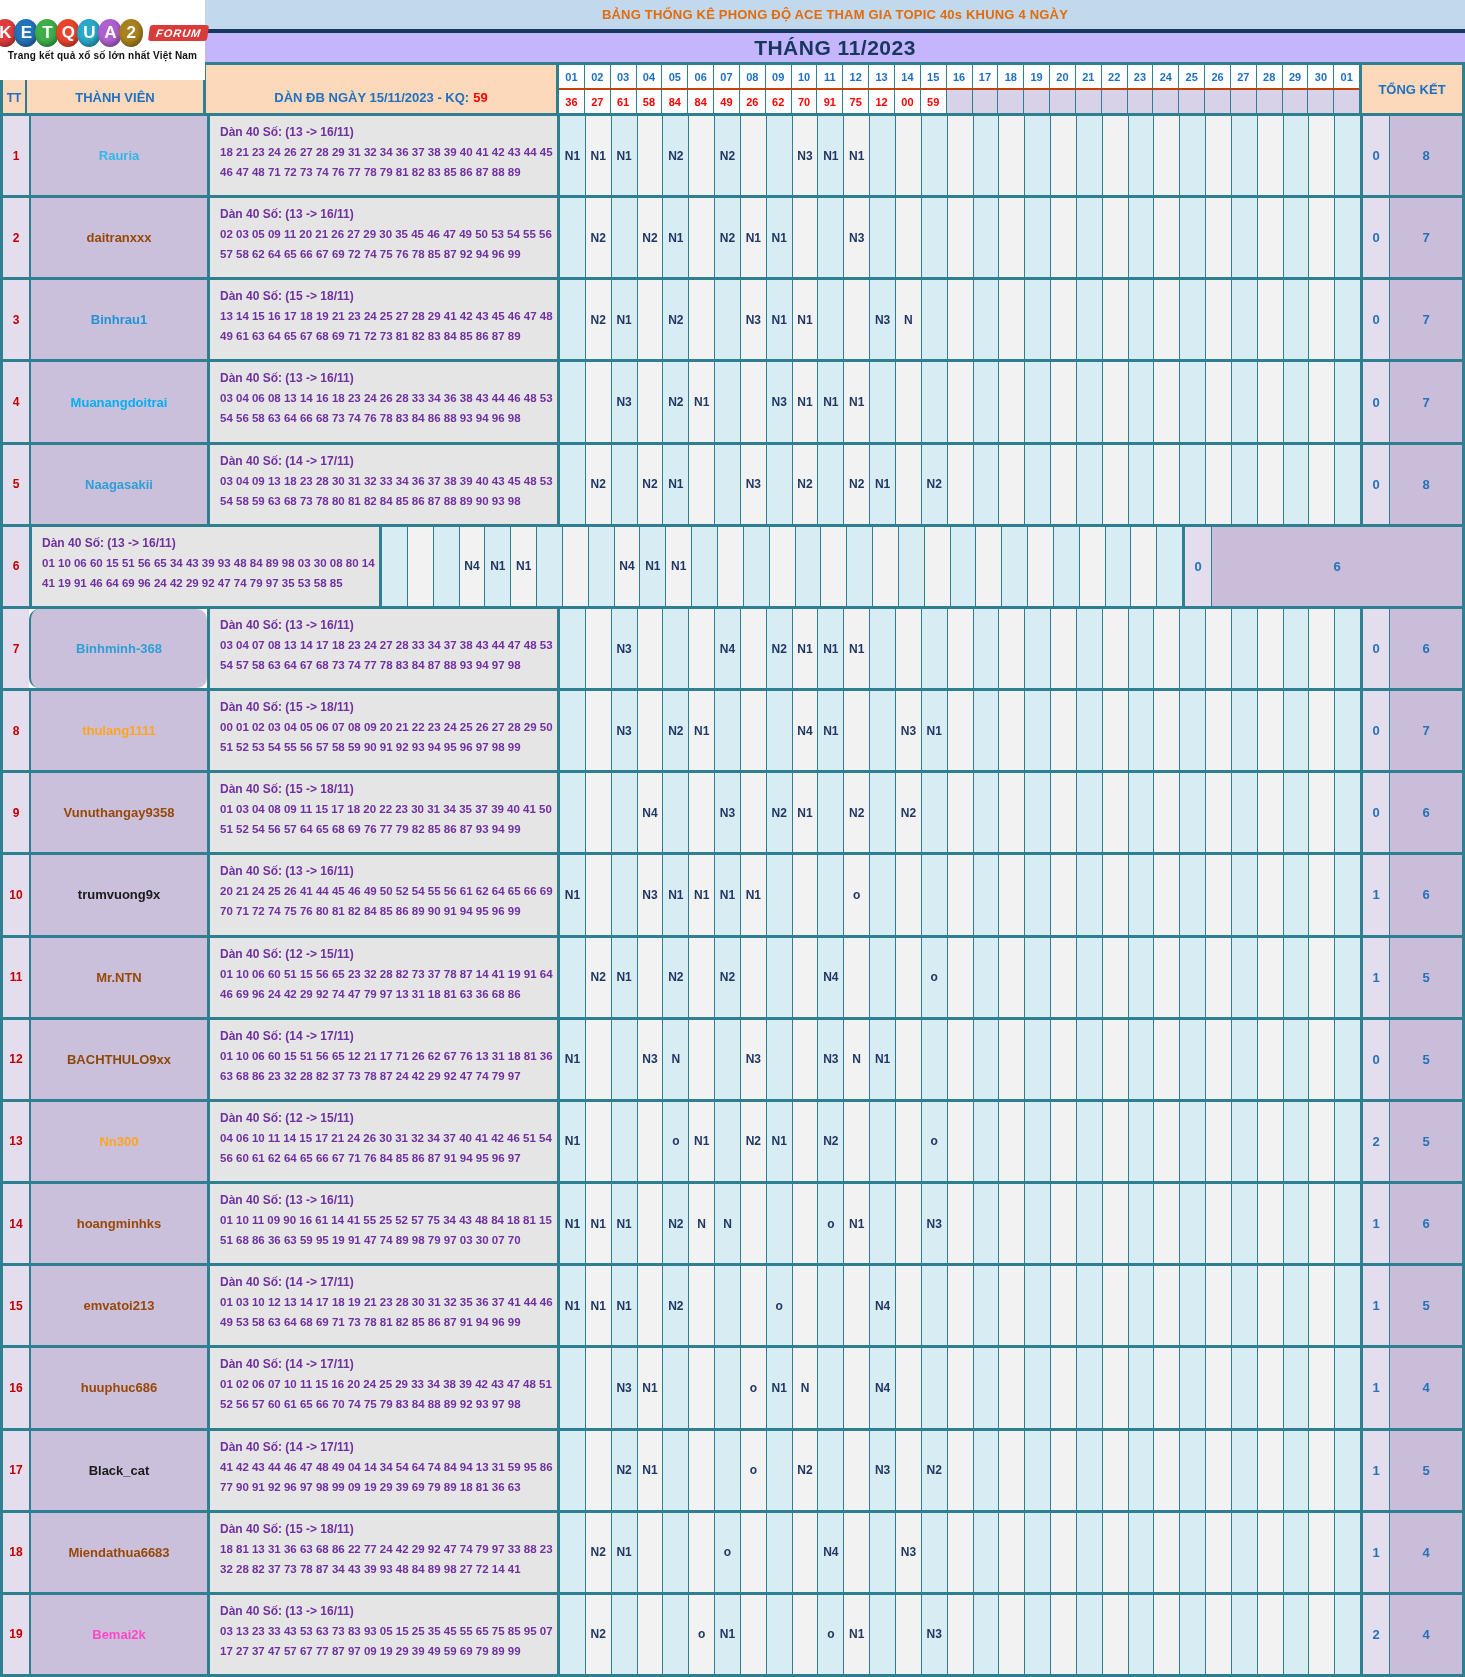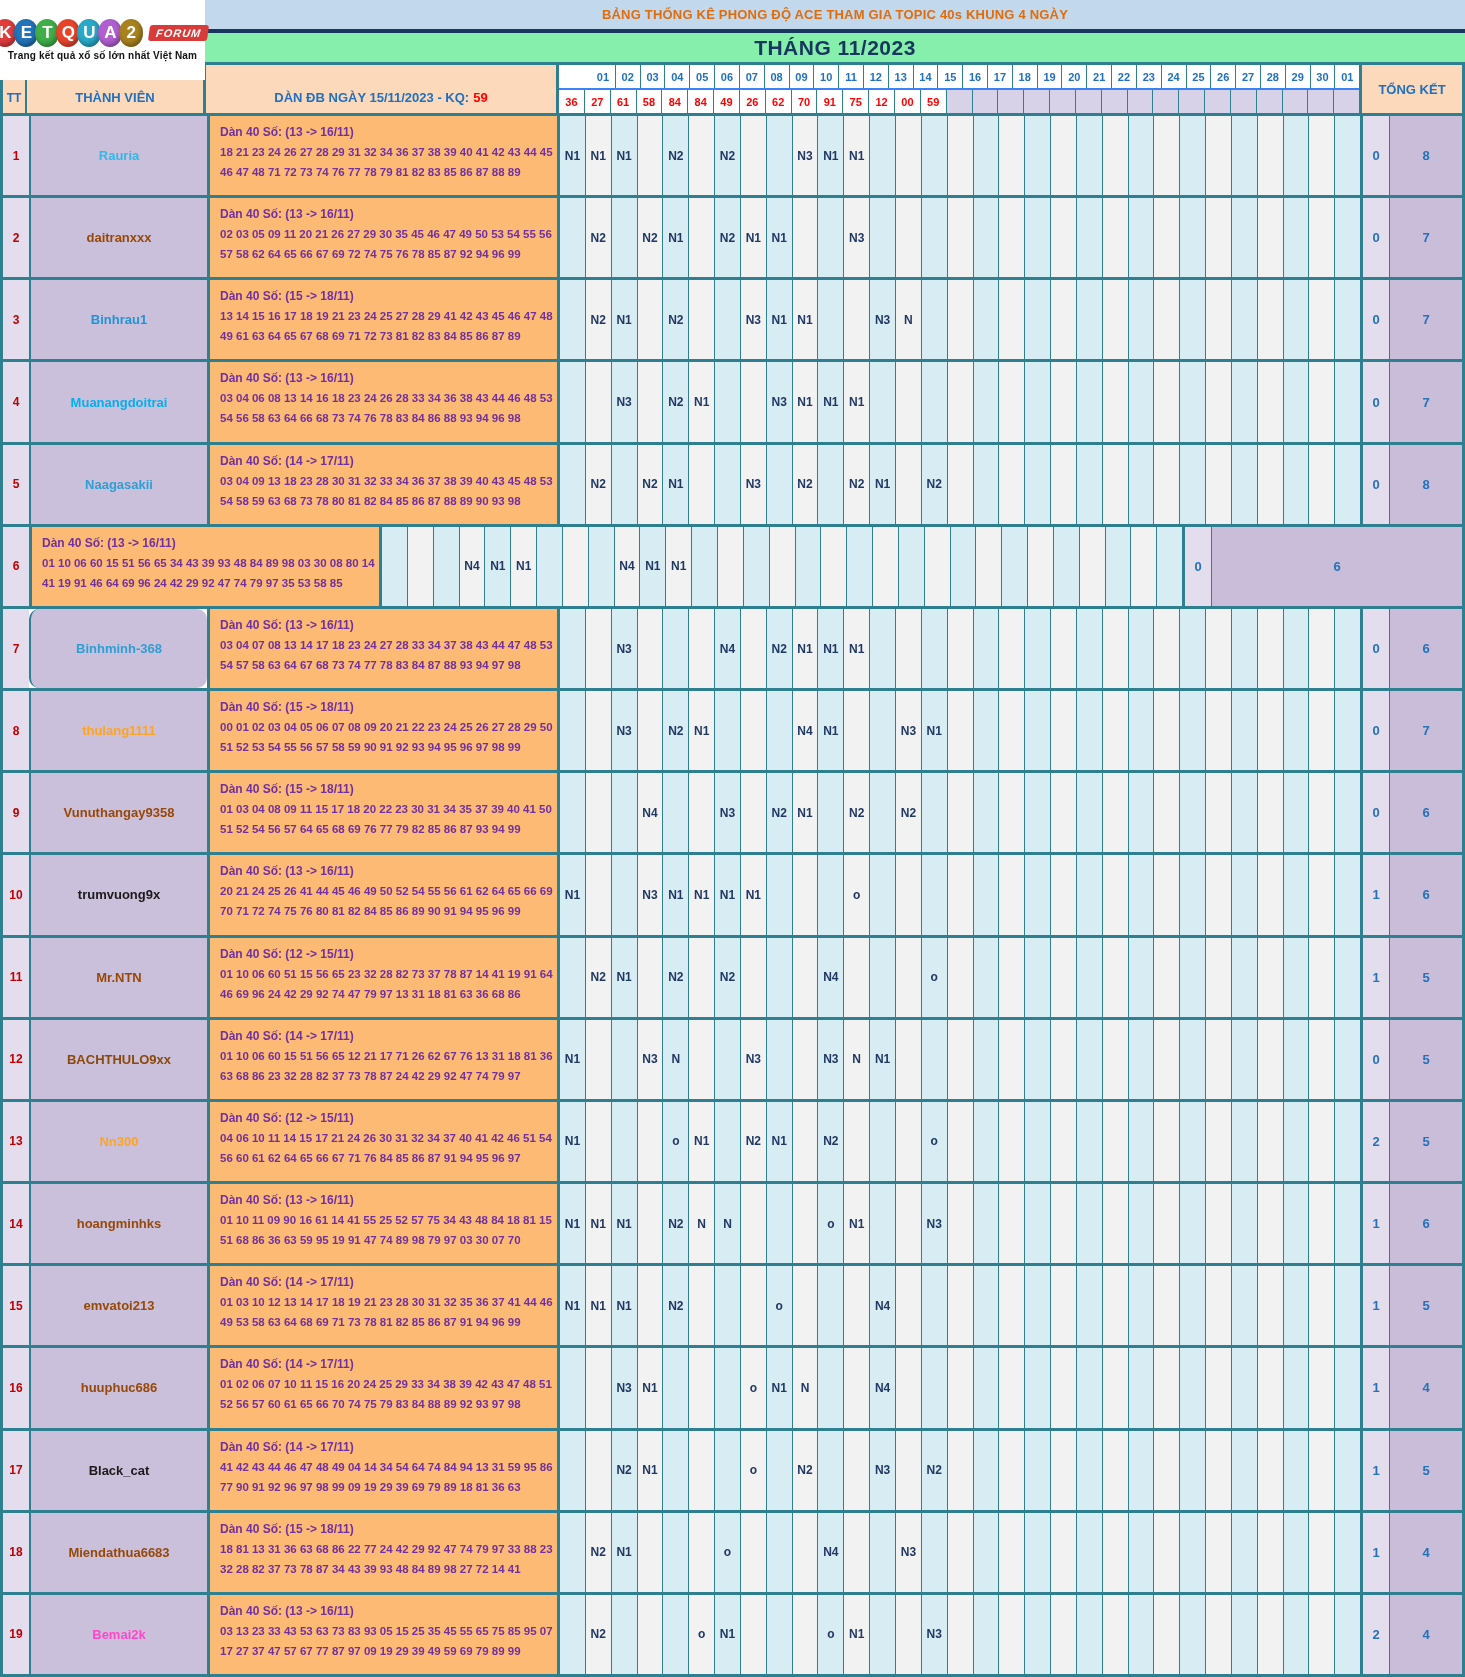--- a/index.html
+++ b/index.html
@@ -15,52 +15,52 @@
       display:flex;align-items:center;justify-content:center;margin-left:-3px;
       box-shadow:inset -2px -3px 4px rgba(0,0,0,.3);}
   .forum-badge{background:#d93a3a;color:#fff;font-style:italic;font-weight:bold;font-size:11px;
       padding:2px 7px;border-radius:3px;margin-left:6px;transform:skewX(-8deg);letter-spacing:1px;}
   .tagline{font-size:10px;color:#111;font-weight:bold;white-space:nowrap;letter-spacing:.2px;}
 
   .top-right{flex:1;display:flex;flex-direction:column;}
   .banner{height:29px;background:#c2d8ec;display:flex;align-items:center;justify-content:center;
           color:#e26b0a;font-weight:bold;font-size:13px;letter-spacing:.2px;}
   .divider{height:4px;background:#17375e;}
-  .thang{height:29px;background:#86efac;display:flex;align-items:center;justify-content:center;
+  .thang{height:29px;background:#c4b5fd;display:flex;align-items:center;justify-content:center;
          color:#17375e;font-weight:bold;font-size:21px;letter-spacing:.5px;}
 
   
   .tablewrap{position:absolute;left:0;right:0;top:62px;bottom:0;border:3px solid #2e7f90;
              display:flex;flex-direction:column;}
   .headband{height:48px;flex:none;display:flex;}
   .peach{background:#fcd9bb;color:#1f70c1;font-weight:bold;}
   .h-tt{width:22px;display:flex;align-items:flex-end;justify-content:center;padding-bottom:8px;font-size:12px;}
   .h-member{width:176px;border-left:2px solid #2e7f90;display:flex;align-items:flex-end;
             justify-content:center;padding-bottom:8px;font-size:13px;}
   .h-dan{width:350px;border-left:3px solid #2e7f90;display:flex;align-items:flex-end;
          justify-content:center;padding-bottom:8px;font-size:13px;}
   .kq-red{color:#ff0000;margin-left:4px;}
   .h-days{width:800px;border-left:3px solid #2e7f90;display:flex;flex-direction:column;background:#fff;}
-  .day-header-row{height:23px;display:flex;border-bottom:2px solid #3b82f6;padding-left:32px;}
+  .day-header-row{height:23px;display:flex;border-bottom:2px solid #c2410c;}
   .result-row{flex:1;display:flex;}
   .dcell{flex:1;display:flex;align-items:center;justify-content:center;min-width:0;}
   .hcell{color:#1f70c1;font-weight:bold;font-size:11px;}
   .rcell.filled{color:#ff0000;font-weight:bold;font-size:11px;}
   .rcell.lav{background:#d8d2e8;}
   .bl{border-left:1px solid #2e7f90;}
   .h-total{flex:1;border-left:3px solid #2e7f90;display:flex;align-items:center;
            justify-content:center;font-size:13px;}
 
   .tbody{flex:1;display:flex;flex-direction:column;}
   .trow{flex:1;display:flex;border-top:3px solid #2e7f90;min-height:0;}
   .c-tt{width:26px;flex:none;background:#e3ddee;color:#c00000;font-weight:bold;font-size:12px;
         display:flex;align-items:center;justify-content:center;}
   .c-name{width:176px;flex:none;border-left:2px solid #2e7f90;background:#cbc0dc;display:flex;
           align-items:center;justify-content:center;font-weight:bold;font-size:13px;text-align:center;}
-  .c-nums{width:350px;flex:none;border-left:3px solid #2e7f90;background:#fdba74;color:#7030a0;
+  .c-nums{width:350px;flex:none;border-left:3px solid #2e7f90;background:#e5e5e5;color:#7030a0;
           font-weight:bold;padding:9px 0 0 10px;box-sizing:border-box;overflow:hidden;}
   .dan-title{font-size:12px;margin-bottom:3px;}
   .dan-line{font-size:11.5px;line-height:20px;white-space:nowrap;}
   .c-days{width:800px;flex:none;border-left:3px solid #2e7f90;display:flex;}
   .cell.odd{background:#d8ecf3;}
   .cell.even{background:#f2f2f2;}
   .marker{color:#203864;font-weight:bold;font-size:12px;}
   .c-out{width:26px;flex:none;border-left:3px solid #2e7f90;background:#e3ddee;}
   .c-win{flex:1;border-left:1px solid #2e7f90;background:#c9bdd9;}
   .sumnum{color:#2572b8;font-weight:bold;font-size:13px;display:flex;align-items:center;justify-content:center;}

